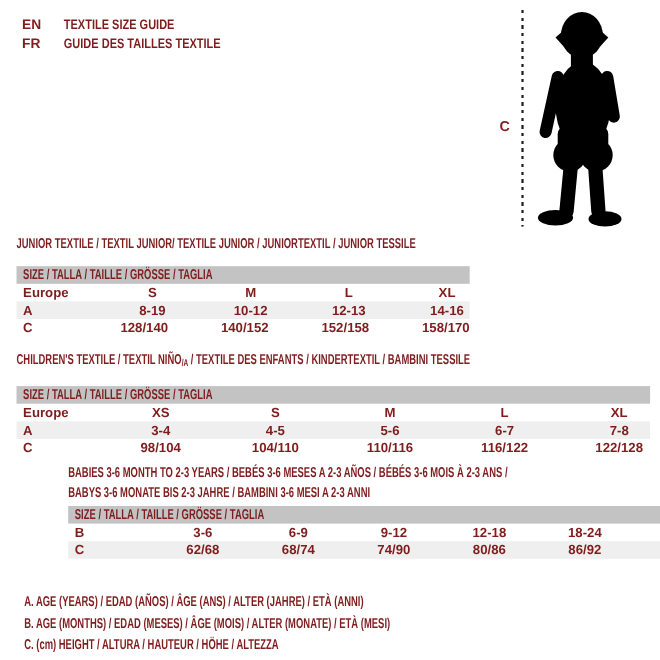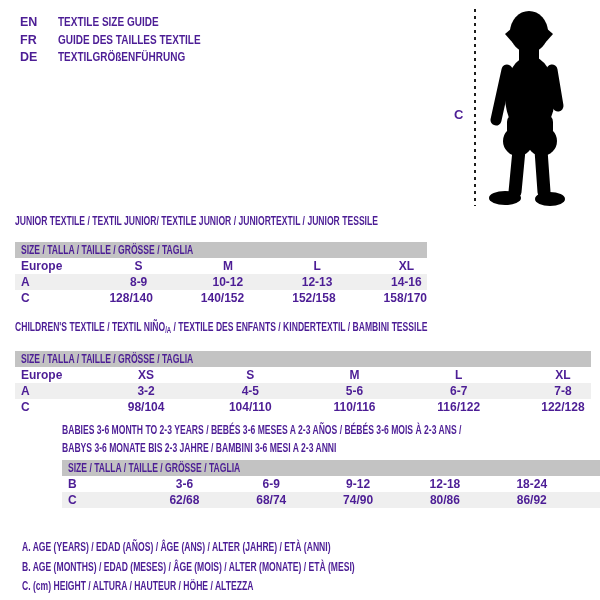--- a/index.html
+++ b/index.html
@@ -1,17 +1,17 @@
 <!DOCTYPE html>
 <html><head>
 <meta charset="utf-8">
 <style>
   html,body { margin:0; padding:0; }
   body { font-family:"Liberation Sans", sans-serif; }
-  .page { position:relative; width:600px; height:600px; background:#ffffff; color:#4c1d95; overflow:hidden; }
+  .page { position:relative; width:600px; height:600px; background:#ffffff; color:#7f1d1d; overflow:hidden; }
 
   
   .cx  { display:inline-block; white-space:nowrap; transform-origin:0 50%; }
   .sx66 { transform:scaleX(0.66); }
   .sx80 { transform:scaleX(0.80); }
 
   
   .langs { position:absolute; left:20px; top:14px; font-size:12.5px; font-weight:bold; line-height:17.5px; }
   .lang-row { display:flex; }
   .lang-code { width:38px; }
@@ -48,24 +48,20 @@
 
   <div class="langs">
     <div class="lang-row">
       <span class="lang-code">EN</span>
       <span class="cx sx80">TEXTILE SIZE GUIDE</span>
     </div>
     <div class="lang-row">
       <span class="lang-code">FR</span>
       <span class="cx sx80">GUIDE DES TAILLES TEXTILE</span>
     </div>
-    <div class="lang-row">
-      <span class="lang-code">DE</span>
-      <span class="cx sx80">TEXTILGRÖßENFÜHRUNG</span>
-    </div>
   </div>
 
   <div class="dash-line"></div>
   <div class="c-label">C</div>
   <svg class="silhouette" width="92" height="200" viewBox="0 0 92 200" fill="#000000">
     <ellipse cx="44" cy="24" rx="19" ry="21"></ellipse>
     <polygon points="20,26 28,19 28,35"></polygon>
     <polygon points="68,26 60,19 60,35"></polygon>
     <rect x="34" y="38" width="20" height="20"></rect>
     <ellipse cx="45" cy="88" rx="25" ry="40"></ellipse>
@@ -89,21 +85,21 @@
     </div>
     <div class="tbl-row">
       <div class="lbl">Europe</div>
       <div class="cell">S</div>
       <div class="cell">M</div>
       <div class="cell">L</div>
       <div class="cell">XL</div>
     </div>
     <div class="tbl-row row-shaded">
       <div class="lbl">A</div>
-      <div class="cell">8-9</div>
+      <div class="cell">8-19</div>
       <div class="cell">10-12</div>
       <div class="cell">12-13</div>
       <div class="cell">14-16</div>
     </div>
     <div class="tbl-row">
       <div class="lbl">C</div>
       <div class="cell">128/140</div>
       <div class="cell">140/152</div>
       <div class="cell">152/158</div>
       <div class="cell">158/170</div>
@@ -122,21 +118,21 @@
     <div class="tbl-row">
       <div class="lbl">Europe</div>
       <div class="cell">XS</div>
       <div class="cell">S</div>
       <div class="cell">M</div>
       <div class="cell">L</div>
       <div class="cell">XL</div>
     </div>
     <div class="tbl-row row-shaded">
       <div class="lbl">A</div>
-      <div class="cell">3-2</div>
+      <div class="cell">3-4</div>
       <div class="cell">4-5</div>
       <div class="cell">5-6</div>
       <div class="cell">6-7</div>
       <div class="cell">7-8</div>
     </div>
     <div class="tbl-row">
       <div class="lbl">C</div>
       <div class="cell">98/104</div>
       <div class="cell">104/110</div>
       <div class="cell">110/116</div>

